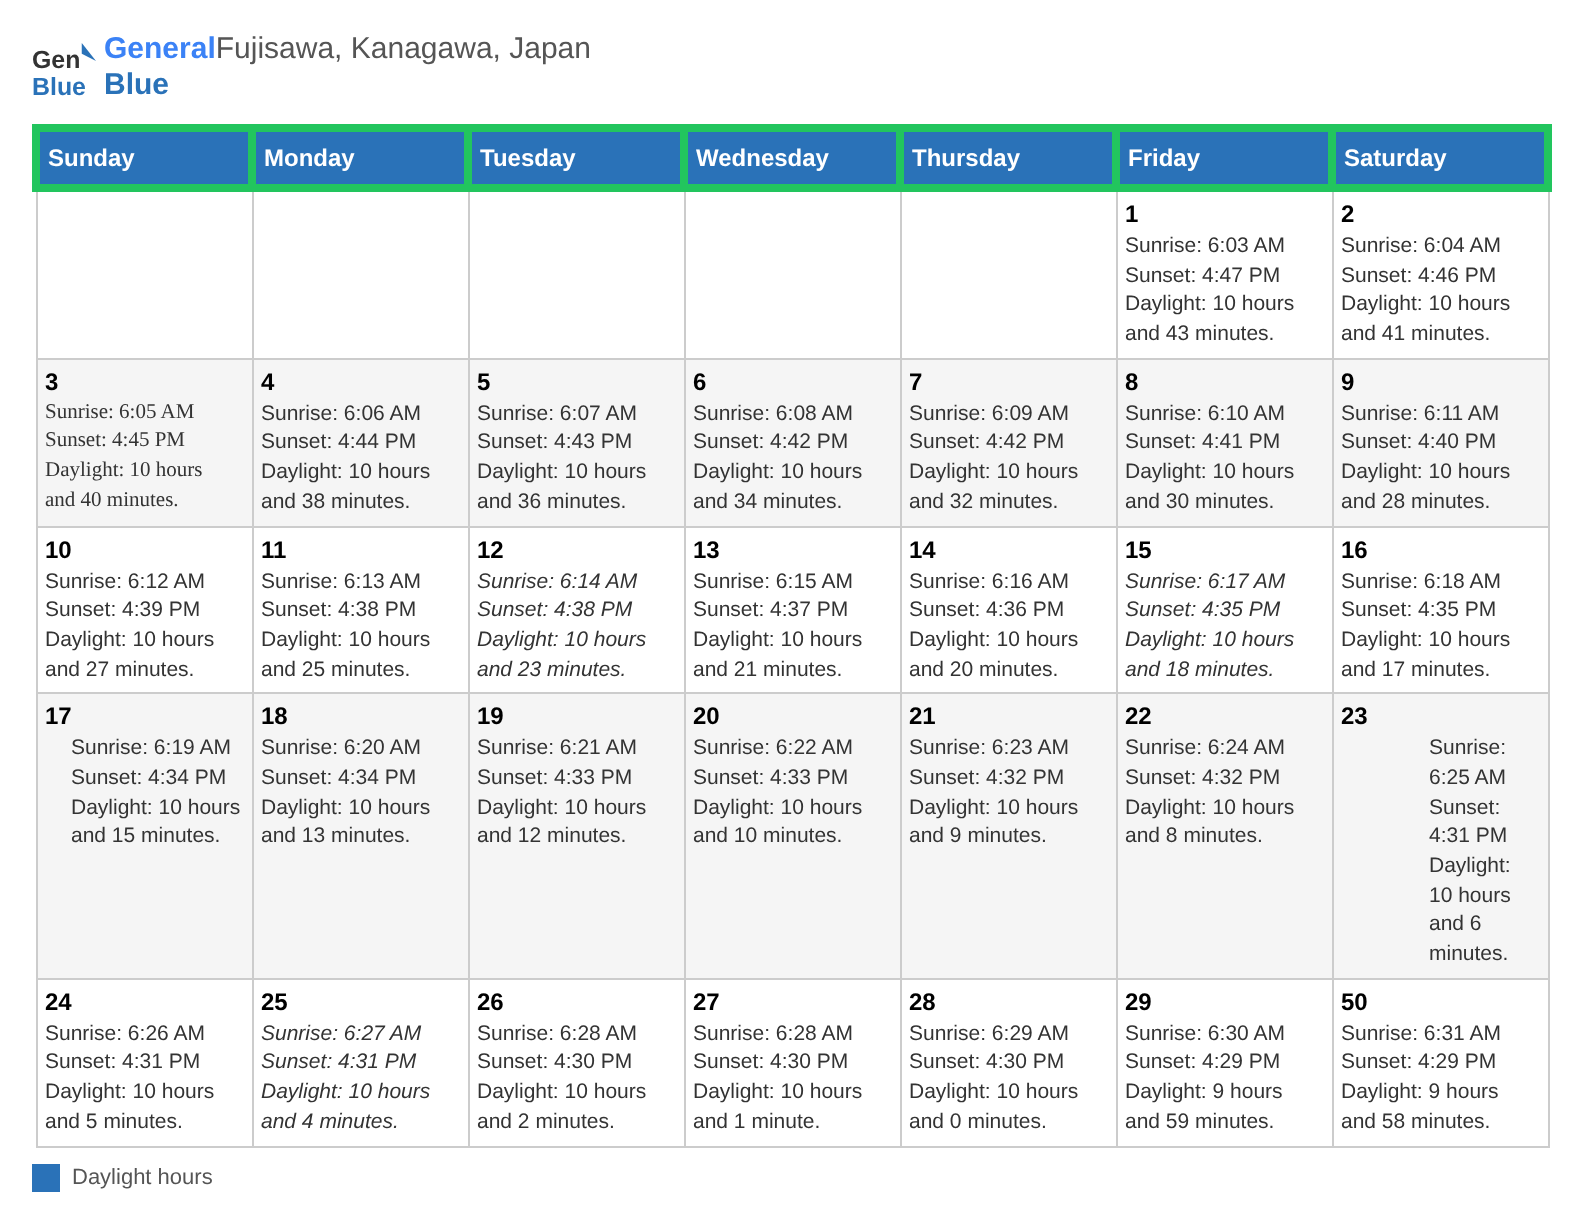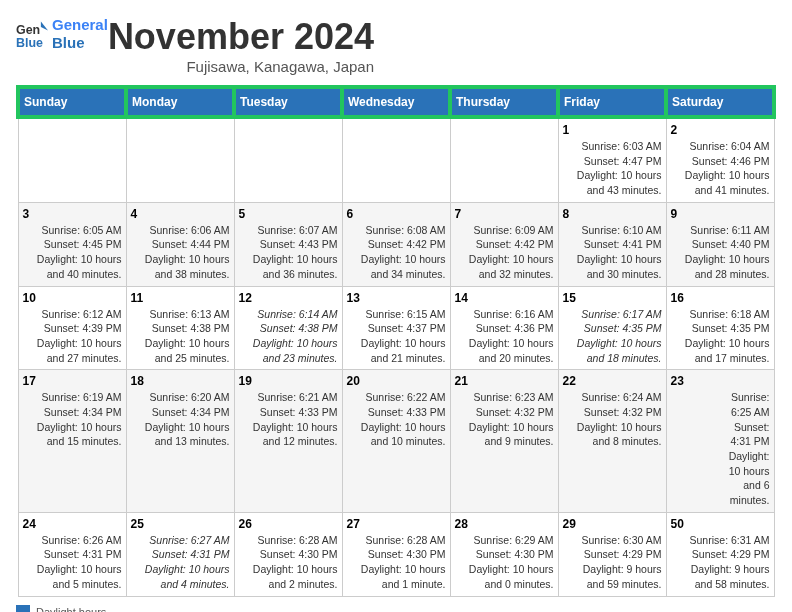--- a/index.html
+++ b/index.html
@@ -66,21 +66,20 @@
     .day-num {
       font-weight: bold;
       font-size: 12px;
       display: block;
       margin-bottom: 2px;
     }
     .day-info {
       color: #333;
       font-size: 10.5px;
       line-height: 1.4;
-      text-align: right;
     }
     .empty-cell {
       background: #fff !important;
     }
     .legend {
       display: flex;
       align-items: center;
       gap: 6px;
       margin-top: 8px;
       font-size: 11px;
@@ -102,21 +101,20 @@
       <text x="0" y="18" font-size="14" font-weight="bold" fill="#333">Gen</text>
       <text x="0" y="33" font-size="14" font-weight="bold" fill="#2a72b8">Blue</text>
       <polygon points="28,4 36,14 28,10" fill="#2a72b8"></polygon>
     </svg>
     <div style="line-height:1.2">
       <div style="font-size:15px;font-weight:bold;color:#3b82f6">General</div>
       <div style="font-size:15px;font-weight:bold;color:#2a72b8">Blue</div>
     </div>
   </div>
   <div class="title-area">
-    <div class="month-title">November 2024</div>
     <div class="location">Fujisawa, Kanagawa, Japan</div>
   </div>
 </div>
 
 <table>
   <thead>
     <tr>
     <th>Sunday</th>
         <th>Monday</th>
         <th>Tuesday</th>
@@ -144,21 +142,21 @@
           <span class="day-num">2</span>
           <div class="day-info" style="white-space: pre-line;">Sunrise: 6:04 AM
 Sunset: 4:46 PM
 Daylight: 10 hours
 and 41 minutes.</div>
         </td>
       </tr>
       <tr>
         <td>
           <span class="day-num">3</span>
-          <div class="day-info" style="white-space: pre-line;">Sunrise: 6:05 AM
+          <div class="day-info" style="white-space: pre-line; font-family: Liberation Serif, serif;">Sunrise: 6:05 AM
 Sunset: 4:45 PM
 Daylight: 10 hours
 and 40 minutes.</div>
         </td>
         <td>
           <span class="day-num">4</span>
           <div class="day-info" style="white-space: pre-line;">Sunrise: 6:06 AM
 Sunset: 4:44 PM
 Daylight: 10 hours
 and 38 minutes.</div>
@@ -246,21 +244,21 @@
           <span class="day-num">16</span>
           <div class="day-info" style="white-space: pre-line;">Sunrise: 6:18 AM
 Sunset: 4:35 PM
 Daylight: 10 hours
 and 17 minutes.</div>
         </td>
       </tr>
       <tr>
         <td>
           <span class="day-num">17</span>
-          <div class="day-info" style="white-space: pre-line;">Sunrise: 6:19 AM
+          <div class="day-info" style="white-space: pre-line; margin-left: 13px;">Sunrise: 6:19 AM
 Sunset: 4:34 PM
 Daylight: 10 hours
 and 15 minutes.</div>
         </td>
         <td>
           <span class="day-num">18</span>
           <div class="day-info" style="white-space: pre-line;">Sunrise: 6:20 AM
 Sunset: 4:34 PM
 Daylight: 10 hours
 and 13 minutes.</div>

